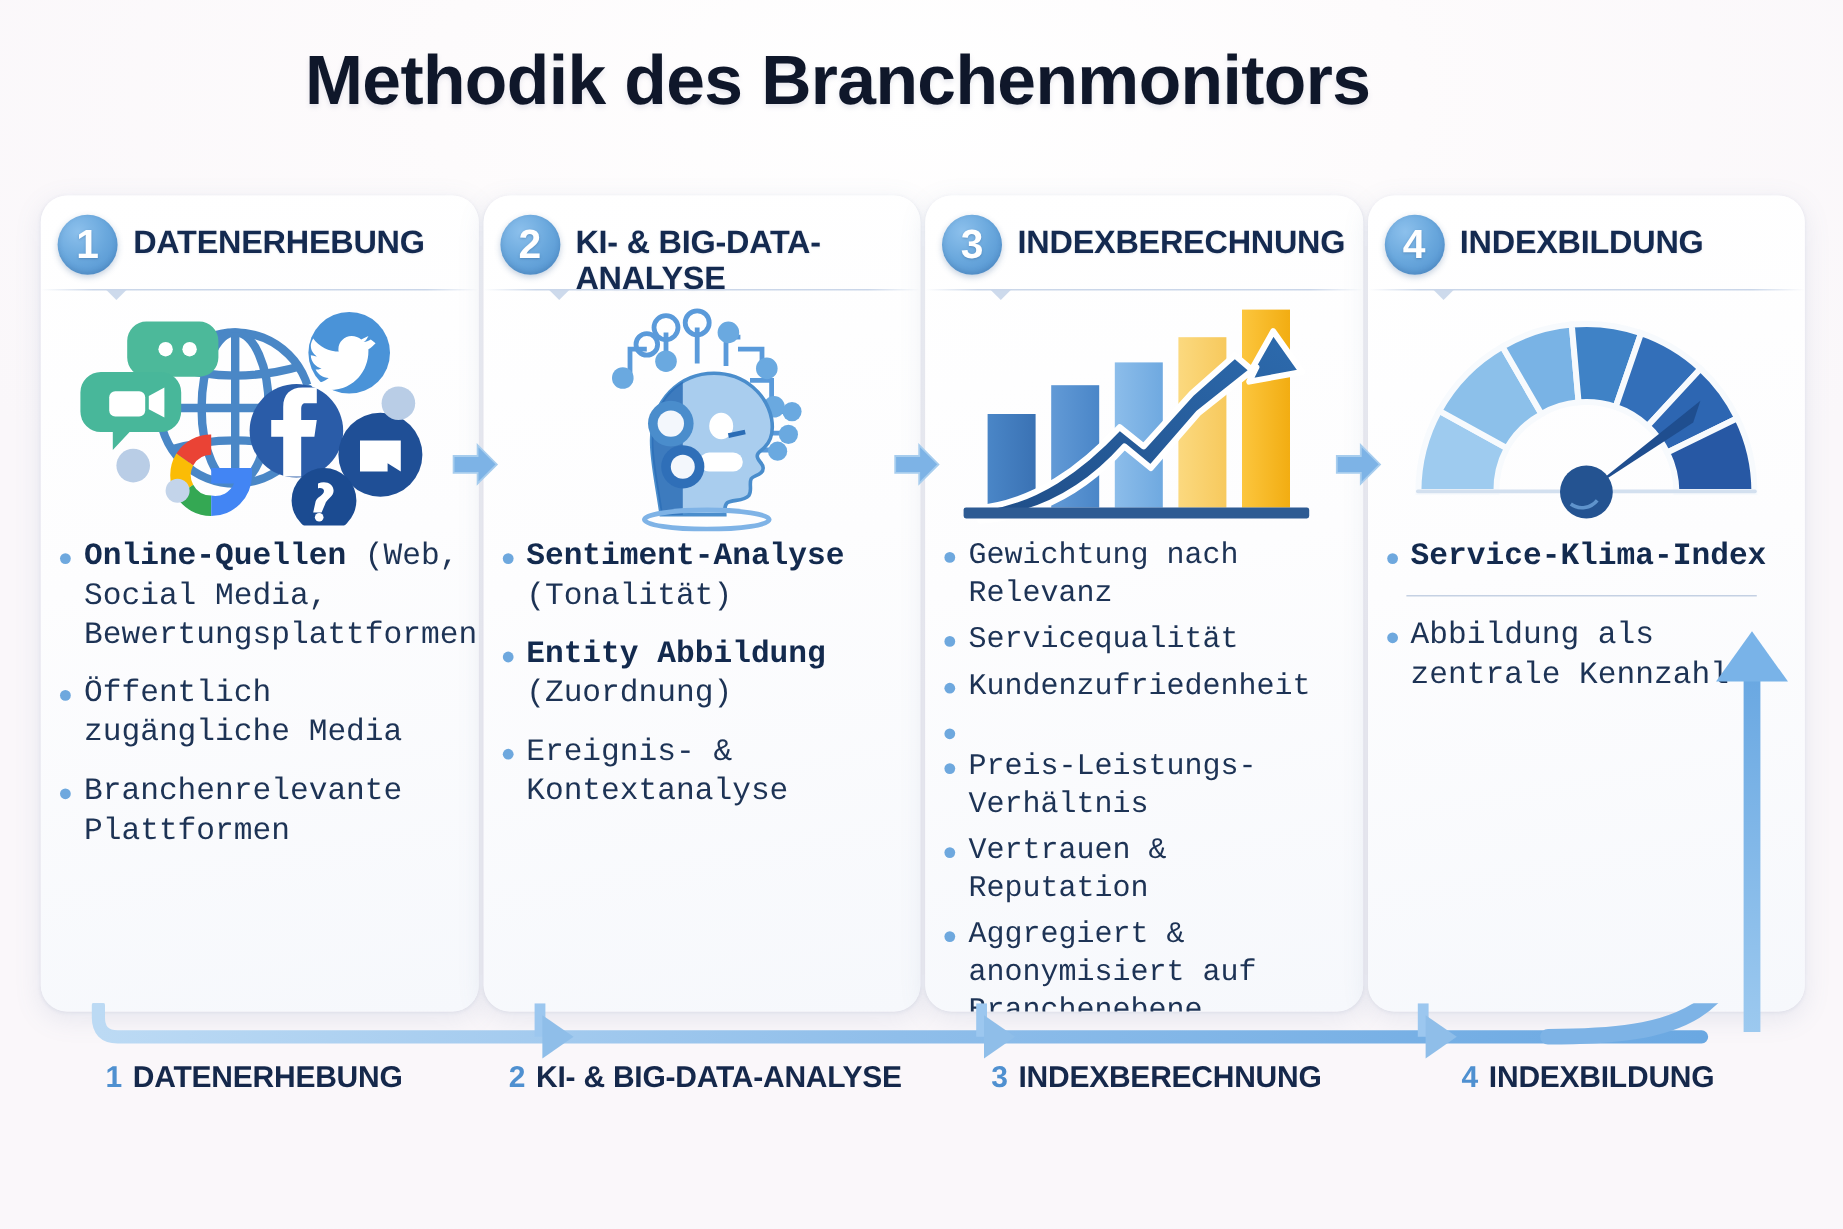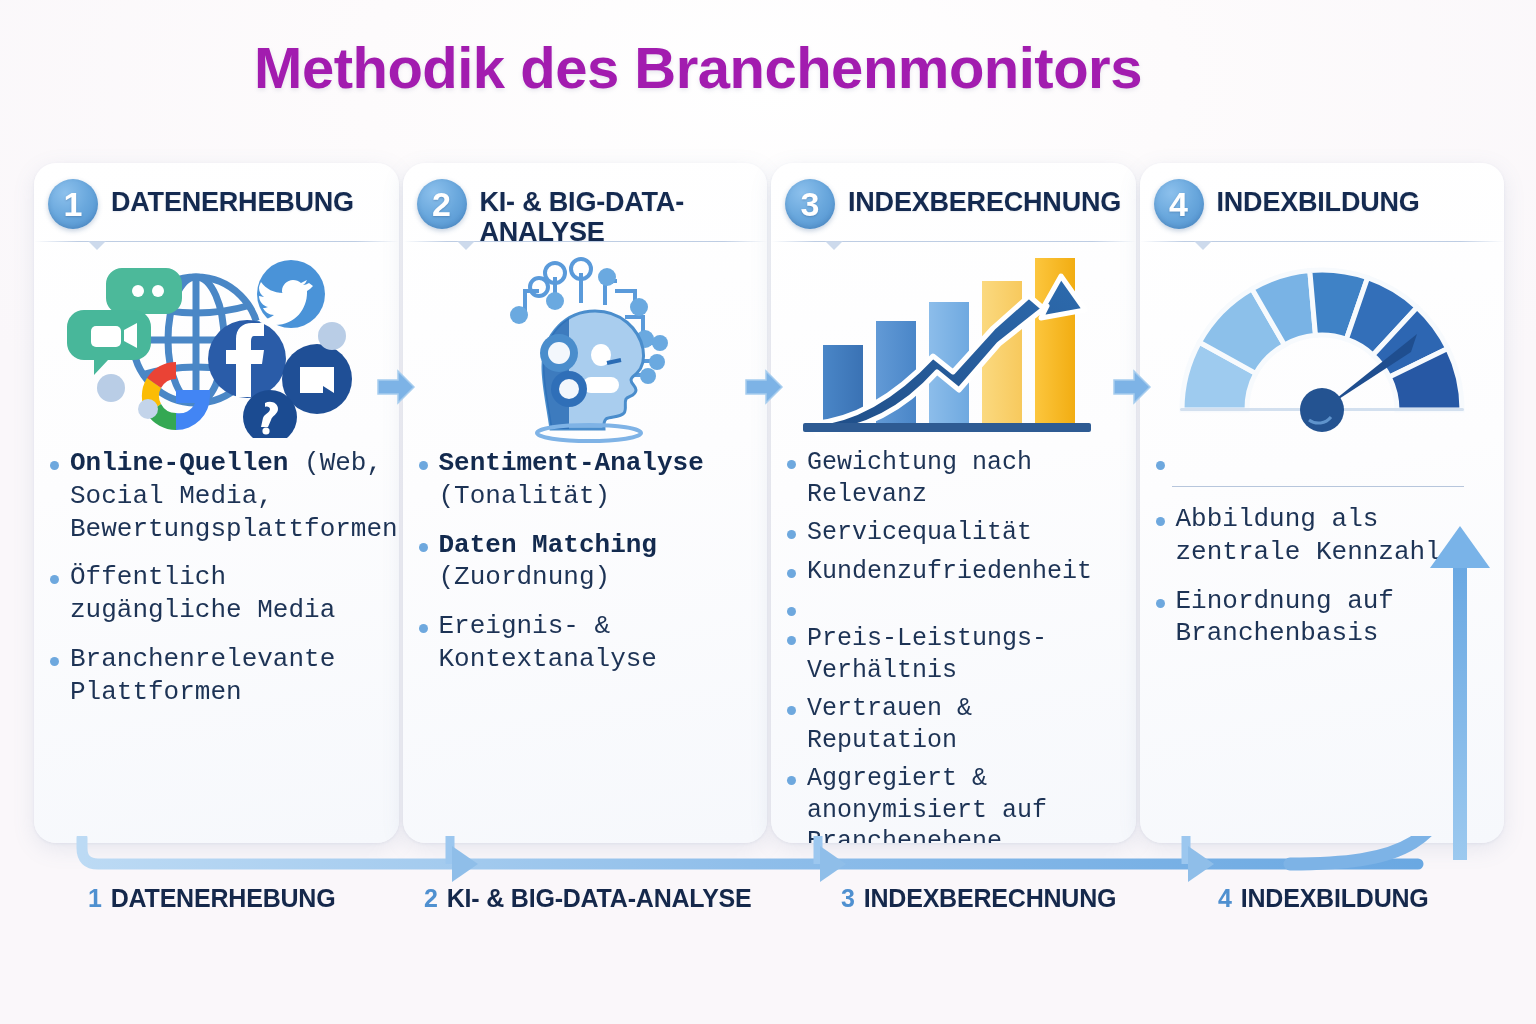--- a/index.html
+++ b/index.html
@@ -17,21 +17,21 @@
 
   
   .title {
     position: absolute;
     top: 34px;
     left: 0;
     width: 1396px;
     text-align: center;
     font-size: 58px;
     font-weight: bold;
-    color: #a21caf;
+    color: #0f172a;
     letter-spacing: -0.5px;
     text-shadow: 0 2px 4px rgba(120,130,160,0.18);
   }
 
   
   .cards {
     position: absolute;
     top: 163px;
     left: 34px;
     width: 1470px;
@@ -322,21 +322,21 @@
     </div>
 
     <div class="bullets">
       <div class="bullet">
         <span class="dot"></span>
         <span class="txt"><b>Sentiment-Analyse</b>
           <span>(Tonalität)</span></span>
       </div>
       <div class="bullet">
         <span class="dot"></span>
-        <span class="txt"><b>Daten Matching</b>
+        <span class="txt"><b>Entity Abbildung</b>
           <span>(Zuordnung)</span></span>
       </div>
       <div class="bullet">
         <span class="dot"></span>
         <span class="txt">Ereignis- &amp; Kontextanalyse</span>
       </div>
     </div>
   </div>
 
   <div class="card">
@@ -445,29 +445,26 @@
           <path d="M165 162 L260 86 L254 104 Z" fill="#1f4e8f"></path>
           <circle cx="165" cy="162" r="22" fill="#245391"></circle>
           <path d="M152 172 a16 16 0 0 0 22 -3" stroke="#5f93cc" stroke-width="3" fill="none"></path>
         </g>
       </svg>
     </div>
 
     <div class="bullets">
       <div class="bullet">
         <span class="dot"></span>
+        <span class="txt"><b>Service-Klima-Index</b></span>
       </div>
       <div class="hrule"></div>
       <div class="bullet">
         <span class="dot"></span>
         <span class="txt">Abbildung als zentrale Kennzahl</span>
-      </div>
-      <div class="bullet">
-        <span class="dot"></span>
-        <span class="txt">Einordnung auf Branchenbasis</span>
       </div>
     </div>
   </div>
 </div>
 
 <div class="conn" style="left:374px;">
   <svg width="44" height="44" viewBox="0 0 44 44">
     <path d="M4 15 h20 v-9 l16 16 l-16 16 v-9 h-20 z" fill="#7db3e6" stroke="#a7cdee" stroke-width="1.5"></path>
   </svg>
 </div>
@@ -516,19 +513,19 @@
   <path d="M60 6 l30 42 h-60 z" fill="#79b3e8"></path>
 </svg>
 
 <div class="tl-labels">
   <div class="tl-item" style="left:88px;">
     <span class="num">1</span><span>DATENERHEBUNG</span>
   </div>
   <div class="tl-item" style="left:424px;">
     <span class="num">2</span><span>KI- &amp; BIG-DATA-ANALYSE</span>
   </div>
-  <div class="tl-item" style="left:826px;margin-left:15px;">
+  <div class="tl-item" style="left:826px;">
     <span class="num">3</span><span>INDEXBERECHNUNG</span>
   </div>
   <div class="tl-item" style="left:1218px;">
     <span class="num">4</span><span>INDEXBILDUNG</span>
   </div>
 </div>
 
 </body></html>

